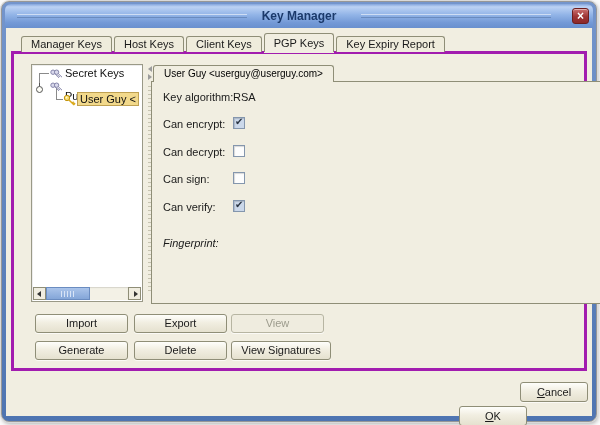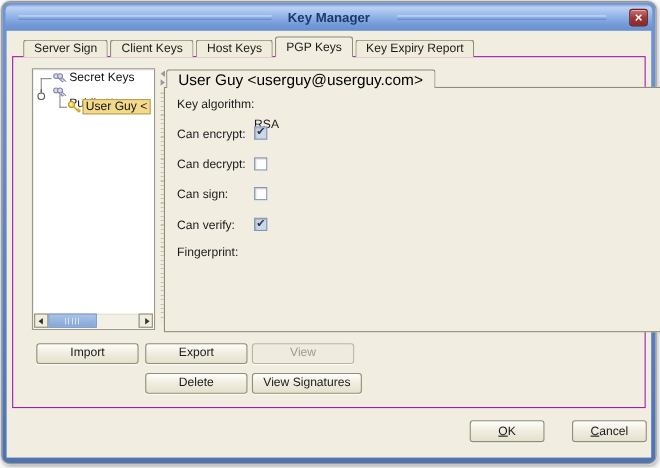--- a/index.html
+++ b/index.html
@@ -20,21 +20,21 @@
     color:#fff; font-size:12px; font-weight:bold; line-height:14px; text-align:center;
     box-shadow:inset 0 1px 0 rgba(255,255,255,.45); cursor:pointer; }
 
   .content { position:absolute; left:4px; right:4px; top:26px; bottom:5px; background:#f1eee1; }
 
   .tabbar { position:absolute; left:15px; top:5px; height:19px; display:flex; align-items:flex-end; z-index:3; }
   .tab { height:16px; line-height:15px; padding:0 9px; font-size:11px; color:#1a1a1a; white-space:nowrap;
     background:#efecdc; border:1px solid #8f8e77; border-bottom:none; border-radius:3px 3px 0 0; margin-right:2px; cursor:pointer; }
   .tab.active { height:19px; line-height:18px; background:#f1eee1; position:relative; z-index:4; box-shadow:0 1px 0 0 #f1eee1; }
 
-  .tab-panel { position:absolute; left:5px; right:5px; top:23px; height:320px; border:1px solid #a21caf; background:#f1eee1; }
+  .tab-panel { position:absolute; left:5px; right:5px; top:23px; height:320px; border:3px solid #a21caf; background:#f1eee1; }
 
   
   .tree-panel { position:absolute; left:17px; top:10px; width:112px; height:238px; background:#fff;
     border:1px solid #9a9987; box-shadow:inset 1px 1px 0 rgba(0,0,0,.07); }
   .tree-label { position:absolute; font-size:11px; color:#111; white-space:nowrap; line-height:13px; }
   .tree-label.selected { background:#f2d98b; border:1px solid #bfa152; padding:0 2px; line-height:12px; }
   .branch-secret { position:absolute; left:7px; top:8px; width:10px; height:14px; border-top:1px solid #8a8a8a; border-left:1px solid #8a8a8a; }
   .branch-user { position:absolute; left:24px; top:23px; width:7px; height:12px; border-left:1px solid #8a8a8a; border-bottom:1px solid #8a8a8a; }
   .handle { position:absolute; left:4px; top:21px; width:7px; height:7px; border:1px solid #555; border-radius:50%; background:#fdfdf6; cursor:pointer; }
   .handle::before { content:""; position:absolute; left:2px; top:-4px; width:1px; height:3px; background:#555; }
@@ -54,24 +54,24 @@
   
   .divider { position:absolute; left:131px; top:10px; width:9px; height:238px; cursor:col-resize; }
   .divider::after { content:""; position:absolute; left:3px; top:22px; bottom:8px; width:3px;
     background:repeating-linear-gradient(180deg,#c6c3b0 0 1px,transparent 1px 4px); }
   .div-arrow { display:block; width:0; height:0; margin:2px auto 1px; cursor:pointer; }
   .div-arrow.left  { border-top:3px solid transparent; border-bottom:3px solid transparent; border-right:4px solid #9b9b9b; }
   .div-arrow.right { border-top:3px solid transparent; border-bottom:3px solid transparent; border-left:4px solid #9b9b9b; }
 
   
   .inner-tab { position:absolute; left:139px; top:11px; height:17px; padding:0 10px; background:#f1eee1;
-    border:1px solid #8f8e77; border-bottom:none; border-radius:3px 3px 0 0; font-size:14px; line-height:16px; z-index:2; white-space:nowrap; cursor:pointer; }
+    border:1px solid #8f8e77; border-bottom:none; border-radius:3px 3px 0 0; font-size:10px; line-height:16px; z-index:2; white-space:nowrap; cursor:pointer; }
   .inner-panel { position:absolute; left:137px; top:27px; width:493px; height:223px; border:1px solid #8f8e77; background:#f1eee1; }
   .detail-label { position:absolute; left:11px; font-size:11px; color:#1a1a1a; white-space:nowrap; }
-  .detail-value { position:absolute; left:81px; font-size:11px; color:#1a1a1a; white-space:nowrap;margin-top:18px; }
+  .detail-value { position:absolute; left:81px; font-size:11px; color:#1a1a1a; white-space:nowrap; }
   .checkbox { position:absolute; left:81px; width:12px; height:12px; border:1px solid #8496ad; background:#fdfdfd;
     box-shadow:inset 1px 1px 1px rgba(0,0,0,.15); cursor:pointer; }
   .checkbox[data-checked="true"] { background:#cbd8ea; }
   .checkbox[data-checked="true"]::after { content:"✔"; position:absolute; left:1px; top:-2px; font-size:10px; color:#2a3442; }
 
   
   .btn { position:absolute; height:19px; width:93px; border:1px solid #8f8e77; border-radius:3px;
     background:linear-gradient(180deg,#fefefb,#f1eee1 45%,#e5e1cf); font-size:11px; color:#1a1a1a;
     text-align:center; line-height:17px; cursor:pointer; box-shadow:0 1px 0 rgba(255,255,255,.7); white-space:nowrap; }
   .btn.disabled { color:#9c9b8d; border-color:#b7b5a2; background:#efecdf; cursor:default; }
@@ -85,23 +85,23 @@
   <div class="titlebar">
     <div class="groove left"></div>
     <div class="groove right"></div>
     <div class="title-text">Key Manager</div>
     <div class="close-btn"><span>×</span></div>
   </div>
 
   <div class="content">
 
     <div class="tabbar">
-      <div class="tab">Server Sign</div>
+      <div class="tab">Manager Keys</div>
+      <div class="tab">Host Keys</div>
       <div class="tab">Client Keys</div>
-      <div class="tab">Host Keys</div>
       <div class="tab active">PGP Keys</div>
       <div class="tab">Key Expiry Report</div>
     </div>
 
     <div class="tab-panel">
 
       <div class="tree-panel">
         <div class="branch-secret"></div>
         <div class="branch-user"></div>
         <div class="handle"></div>
@@ -167,26 +167,27 @@
 
         <div class="detail-label" style="top:64px;">Can decrypt:</div>
         <div class="checkbox" style="top:63px;" data-checked="false"></div>
 
         <div class="detail-label" style="top:91px;">Can sign:</div>
         <div class="checkbox" style="top:90px;" data-checked="false"></div>
 
         <div class="detail-label" style="top:119px;">Can verify:</div>
         <div class="checkbox" style="top:118px;" data-checked="true"></div>
 
-        <div class="detail-label" style="top:144px;">Fingerprint:</div>
+        <div class="detail-label" style="top:155px;font-style:italic;">Fingerprint:</div>
       </div>
 
       <div class="btn" style="left:21px;  top:260px;">Import</div>
       <div class="btn" style="left:120px; top:260px;">Export</div>
       <div class="btn disabled" style="left:217px; top:260px;">View</div>
+      <div class="btn" style="left:21px;  top:287px;">Generate</div>
       <div class="btn" style="left:120px; top:287px;">Delete</div>
       <div class="btn" style="left:217px; top:287px; width:100px;">View Signatures</div>
     </div>
 
-    <div class="btn dlg-btn" style="left:421px;"><span class="mn">O</span><span>K</span></div>
+    <div class="btn dlg-btn" style="left:453px;margin-top:24px;"><span class="mn">O</span><span>K</span></div>
     <div class="btn dlg-btn" style="left:514px;"><span class="mn">C</span><span>ancel</span></div>
   </div>
 </div>
 
 </body></html>

